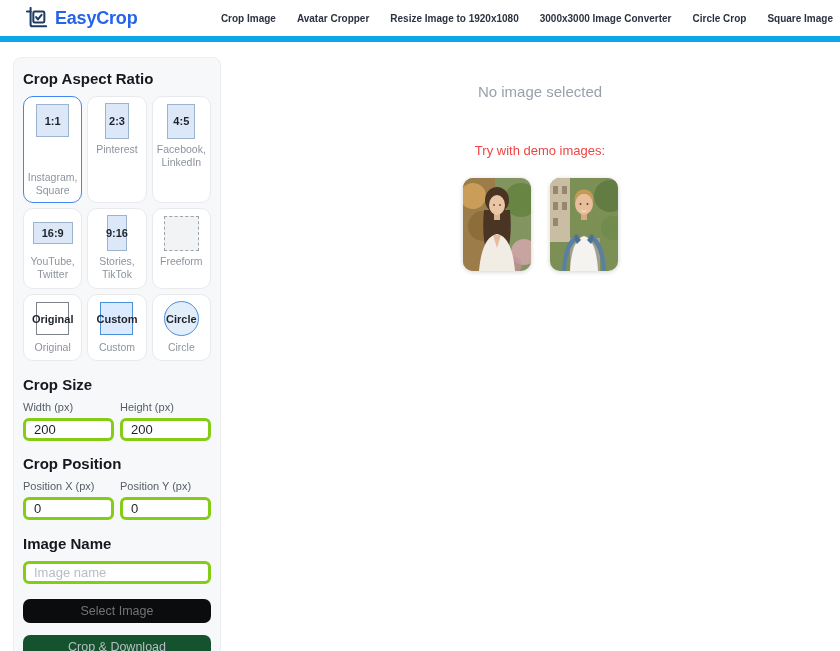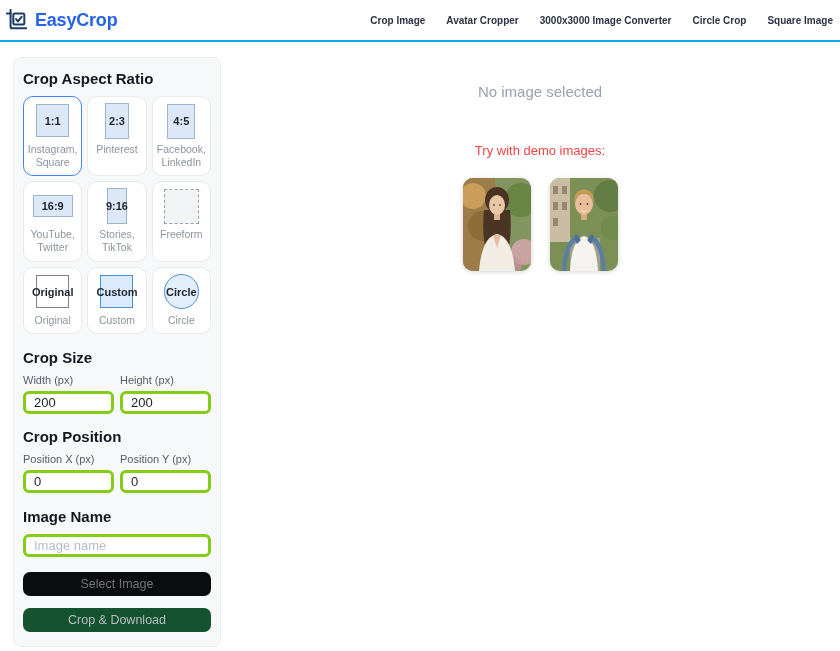--- a/index.html
+++ b/index.html
@@ -5,21 +5,21 @@
   * { box-sizing: border-box; }
   html,body { margin:0; padding:0; }
   body {
     width:840px; height:651px; overflow:hidden;
     background:#ffffff; font-family:"Liberation Sans", sans-serif;
     position:relative;
   }
   
   .header {
     height:42px; display:flex; align-items:center;
-    padding:0 7px 0 6px; border-bottom:2px solid #0ea5e9; background:#fff;
+    padding:0 7px 0 26px; border-bottom:6px solid #0ea5e9; background:#fff;
   }
   .brand { display:flex; align-items:center; gap:7px; cursor:pointer; }
   .brand-text { font-size:18px; font-weight:700; color:#2563eb; letter-spacing:-0.2px; }
   .nav { margin-left:auto; display:flex; gap:21px; align-items:center; }
   .nav a {
     font-size:10px; font-weight:700; color:#2b3340; text-decoration:none;
     white-space:nowrap; cursor:pointer;
   }
   
   .sidebar {
@@ -29,21 +29,21 @@
   }
   .section-title { font-size:15px; font-weight:700; color:#15181e; margin:0; }
   .ratio-grid {
     display:grid; grid-template-columns:repeat(3,1fr); gap:5px; margin-top:9px;
   }
   .ratio-card {
     background:#fff; border:1px solid #e8eaee; border-radius:10px;
     padding:5px 2px 6px; display:flex; flex-direction:column; align-items:center;
     cursor:pointer;
   }
-  .ratio-card.selected { border:1.5px solid #4186f5; padding:4.5px 1.5px 5.5px; }
+  .ratio-card.selected { border:1.5px solid #4186f5; padding:4.5px 1.5px 5.5px;gap:28px; }
   .shape-wrap {
     height:38px; width:100%; display:flex; align-items:center; justify-content:center;
     position:relative;
   }
   .ratio-label {
     position:absolute; left:0; right:0; text-align:center;
     font-size:11px; font-weight:700; color:#1e232b; white-space:nowrap;
   }
   .shape { background:#dce8f8; border:1px solid #9db4cf; }
   .s-11     { width:33px; height:33px; }
@@ -97,20 +97,21 @@
         <path d="M5 1v18a2 2 0 0 0 2 2h15"></path>
         <rect x="8" y="5" width="12" height="12" rx="1.5"></rect>
         <polyline points="11,11 13,13.5 17,8.5"></polyline>
       </svg>
     </span>
     <span class="brand-text">EasyCrop</span>
   </div>
   <div class="nav">
     <a>Crop Image</a>
     <a>Avatar Cropper</a>
+    <a>Resize Image to 1920x1080</a>
     <a>3000x3000 Image Converter</a>
     <a>Circle Crop</a>
     <a>Square Image</a>
   </div>
 </div>
 
 <div class="sidebar">
 
   <h2 class="section-title">Crop Aspect Ratio</h2>
 

